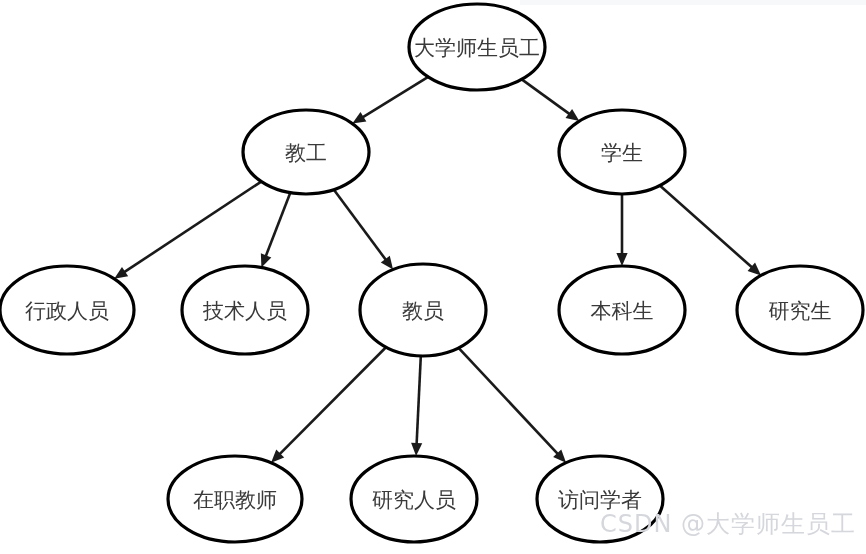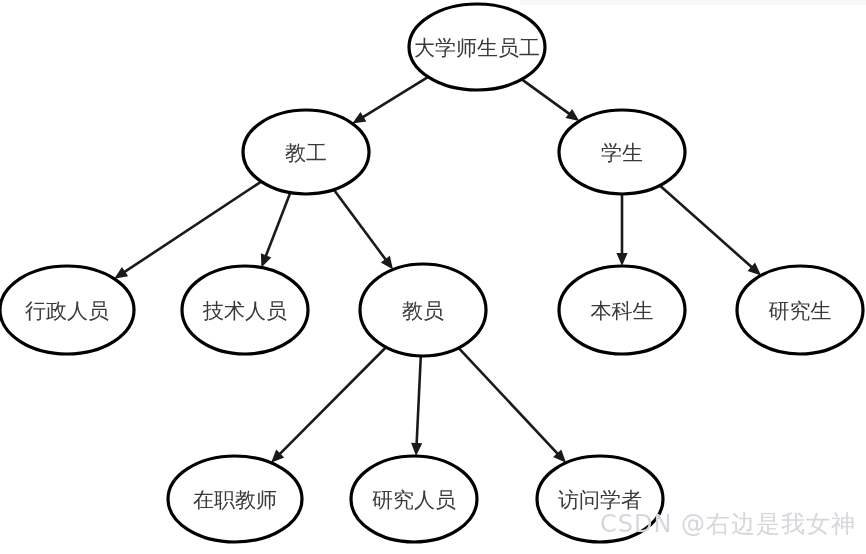--- a/index.html
+++ b/index.html
@@ -154,15 +154,15 @@
           <ellipse class="node-ellipse" cx="414" cy="499" rx="63" ry="43"></ellipse>
           <text class="node-label" x="414" y="500">研究人员</text>
         </g>
         <g>
           <ellipse class="node-ellipse" cx="600" cy="499" rx="63" ry="43"></ellipse>
           <text class="node-label" x="600" y="500">访问学者</text>
         </g>
       </g>
   </svg>
 
-  <div class="watermark">CSDN @右边是我女神</div>
+  <div class="watermark">CSDN @大学师生员工</div>
 
 </div>
 
 </body></html>

